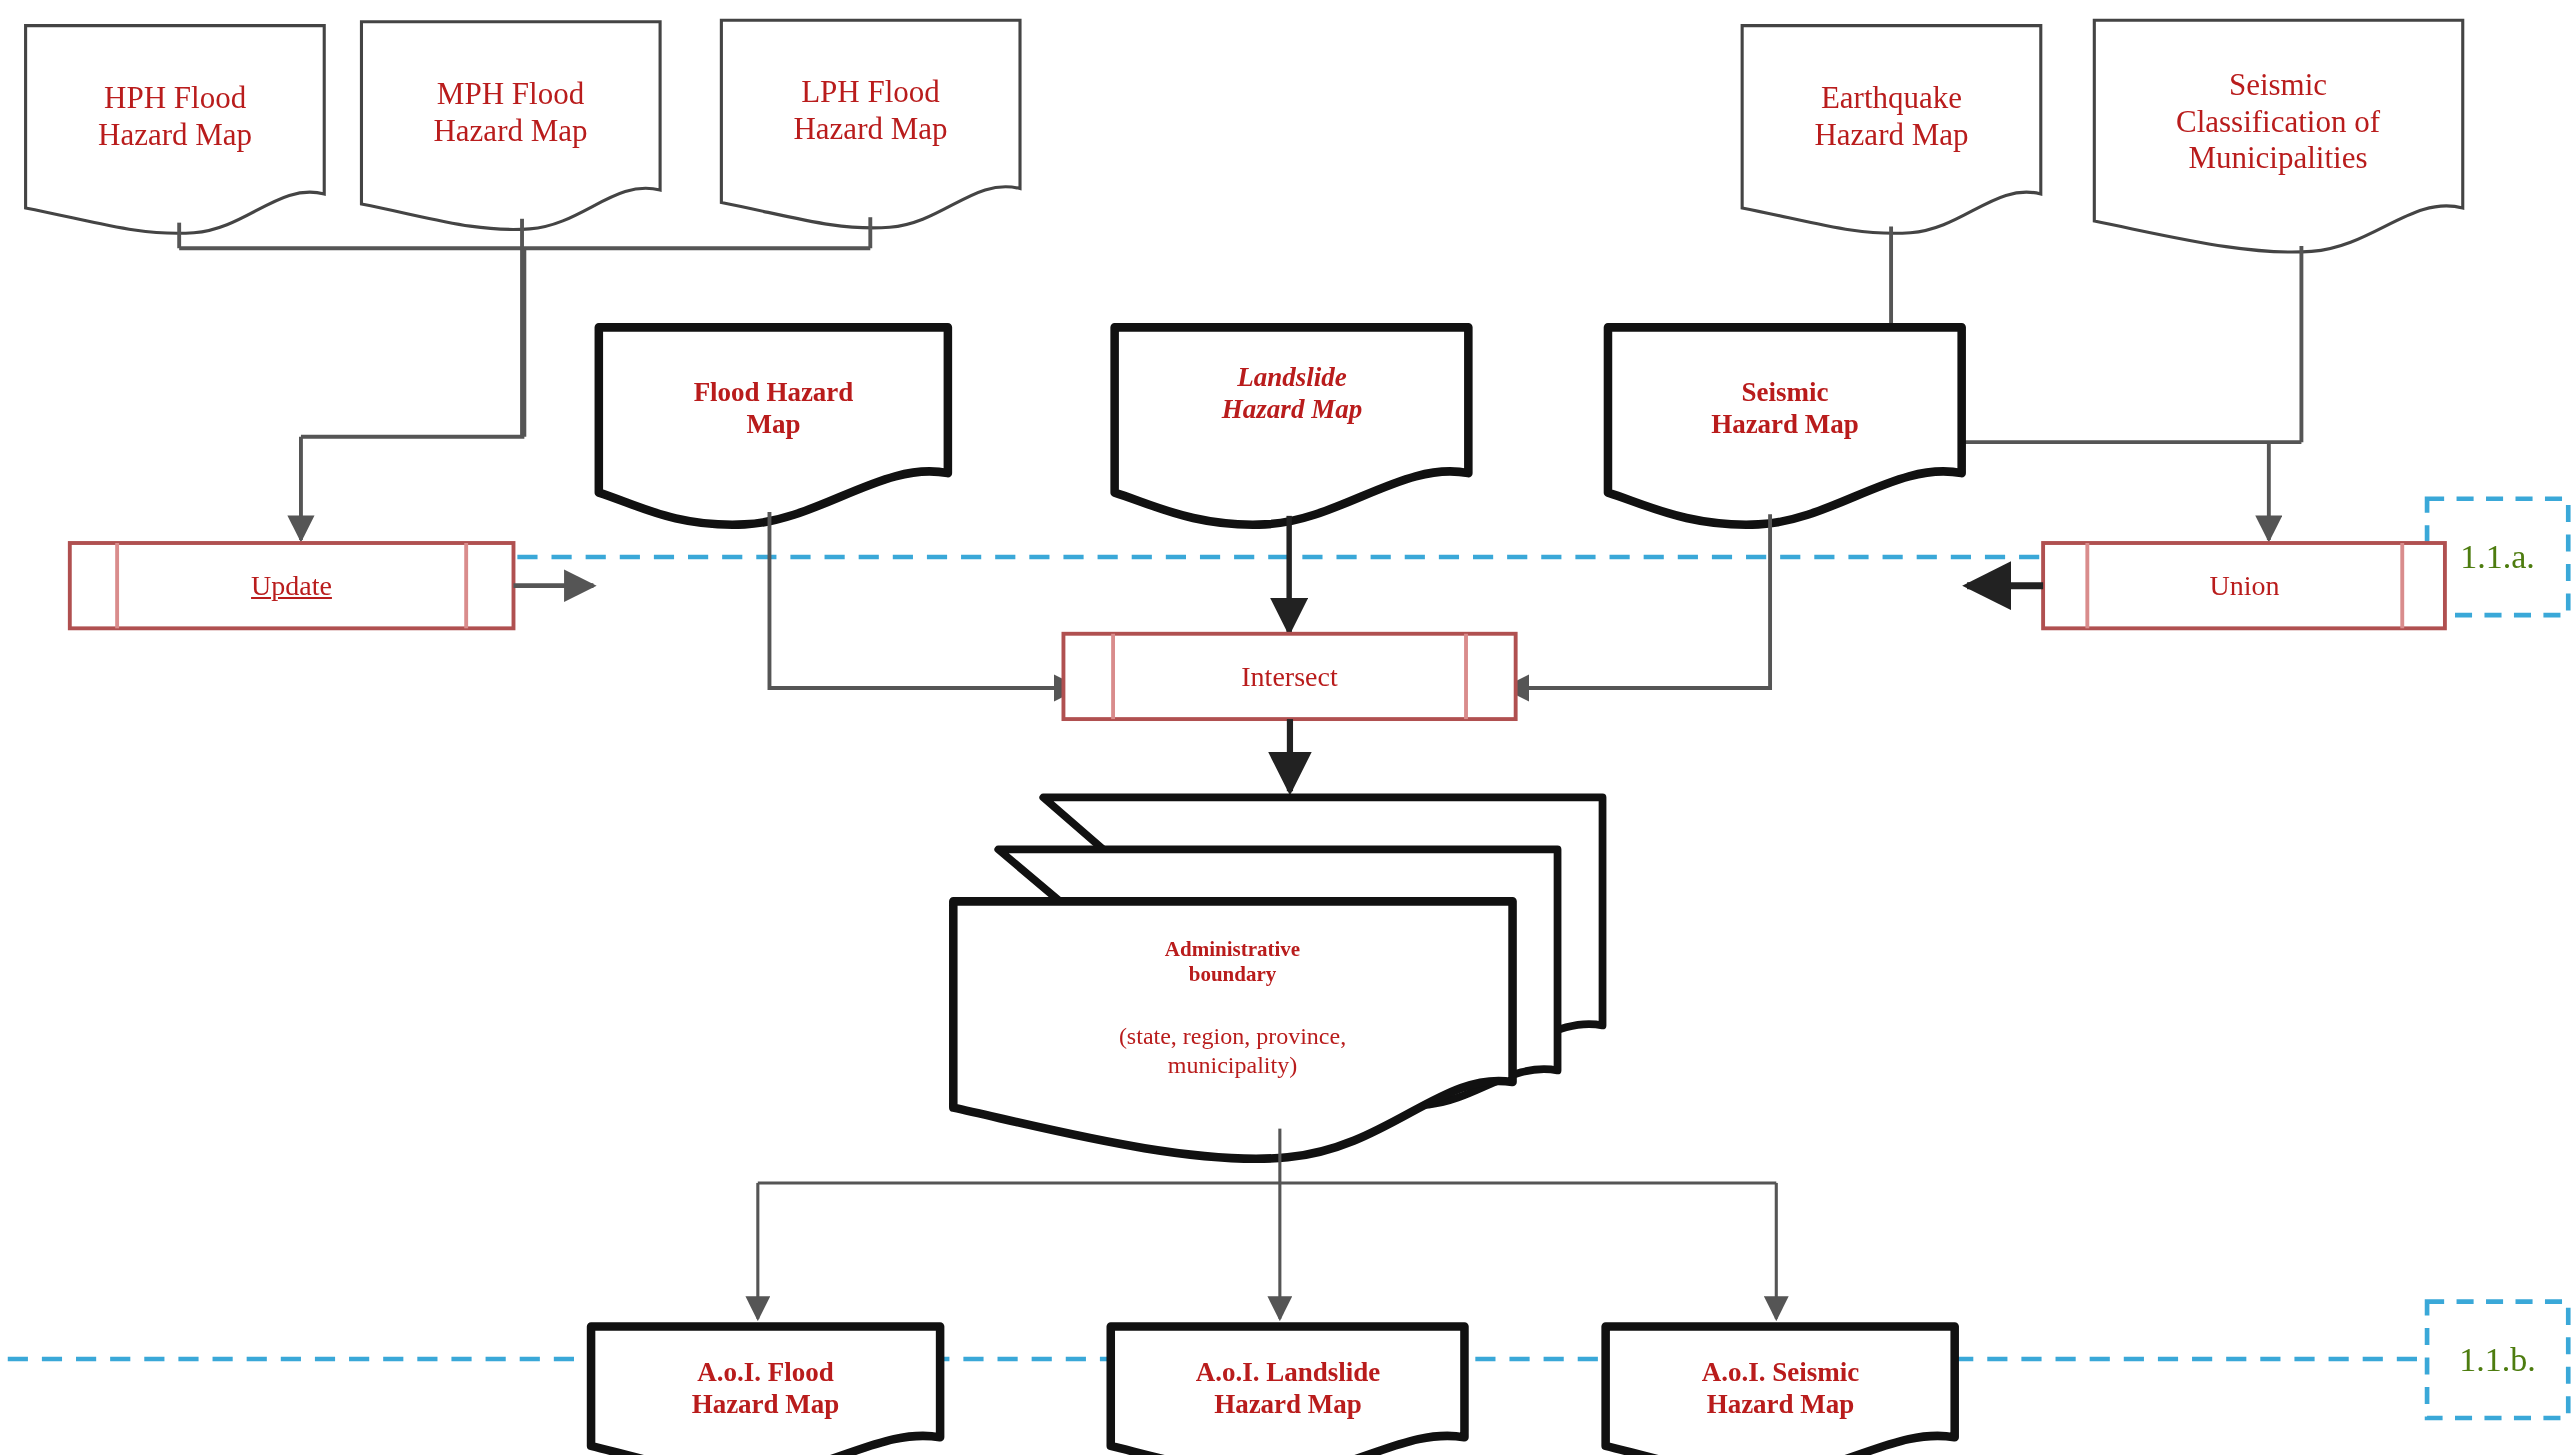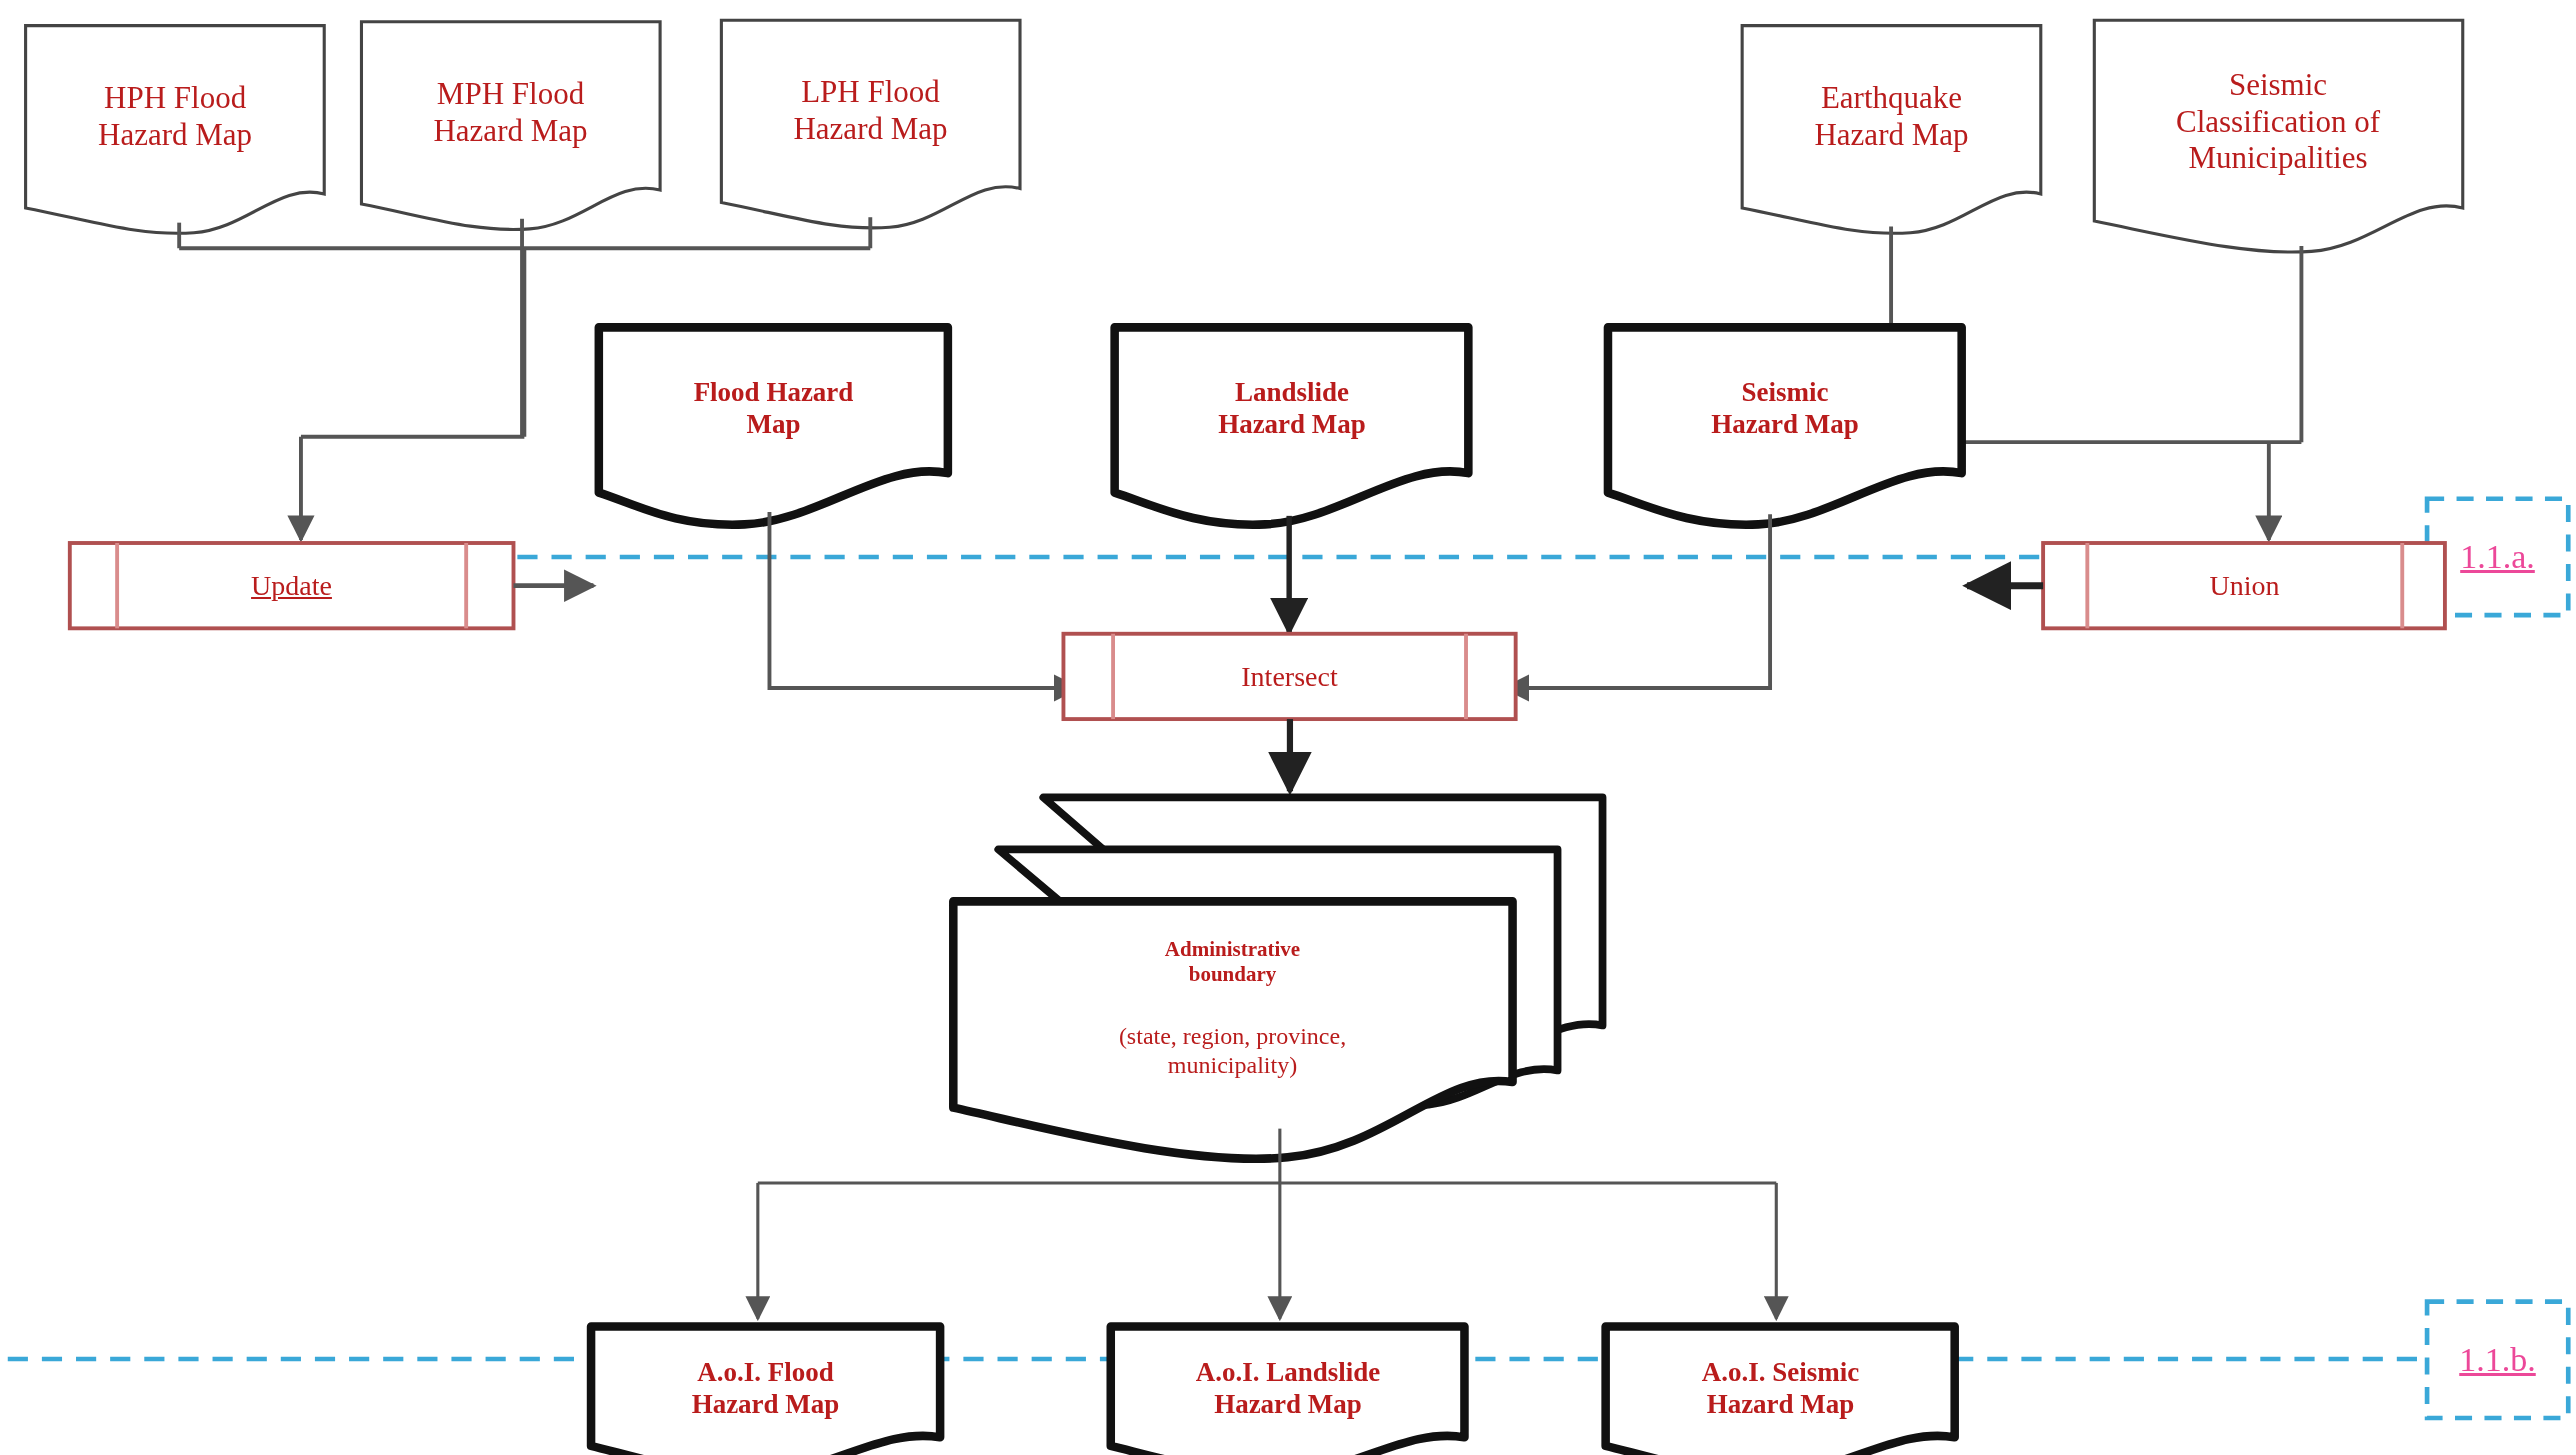--- a/index.html
+++ b/index.html
@@ -52,22 +52,21 @@
     font-size: 21px;
     font-weight: bold;
   }
   .admin-sub {
     font-size: 24px;
     font-weight: normal;
   }
   .phase-text {
     font-size: 34px;
     font-weight: normal;
-    color: #ec4899;
-    text-decoration: underline;
+    color: #4d7c0f;
   }
 </style>
 </head>
 <body>
 
 <div id="canvas">
 
   <svg class="svg-layer" viewBox="0 0 3321 1877" xmlns="http://www.w3.org/2000/svg">
     <defs>
       <marker id="arrowDark" viewBox="0 0 10 10" refX="9" refY="5" markerWidth="7" markerHeight="7" orient="auto-start-reverse">
@@ -276,21 +275,21 @@
 
   <div class="node-text proc-text" style="left:117px; top:543px; width:349px; height:85px;text-decoration:underline;">Update</div>
 
   <div class="node-text proc-text" style="left:2087px; top:543px; width:315px; height:85px;">Union</div>
 
   <div class="node-text proc-text" style="left:1113px; top:634px; width:353px; height:85px;">Intersect</div>
 
   <div class="node-text out-text" style="left:599px; top:335px; width:349px; height:147px;">Flood Hazard
 Map</div>
 
-  <div class="node-text out-text" style="left:1115px; top:335px; width:354px; height:147px;">Landslide
+  <div class="node-text out-text" style="left:1115px; top:320px; width:354px; height:147px;font-style:italic;">Landslide
 Hazard Map</div>
 
   <div class="node-text out-text" style="left:1608px; top:335px; width:354px; height:147px;">Seismic
 Hazard Map</div>
 
   <div class="node-text admin-title" style="left:953px; top:915px; width:559px; height:93px;">Administrative
 boundary</div>
 
   <div class="node-text admin-sub" style="left:953px; top:1008px; width:559px; height:85px;">(state, region, province,
 municipality)</div>

